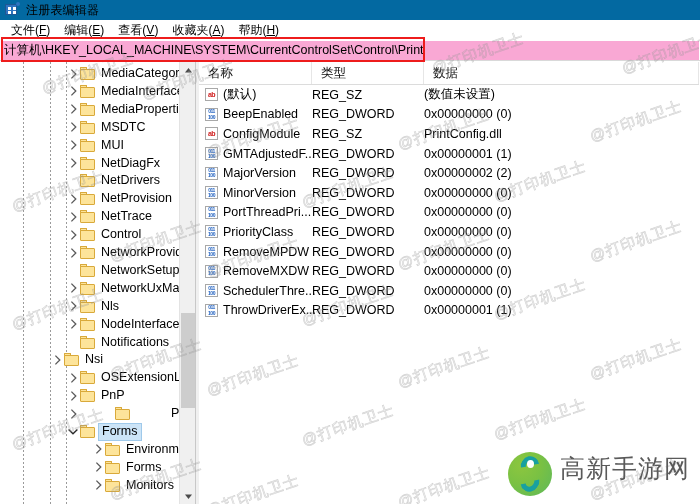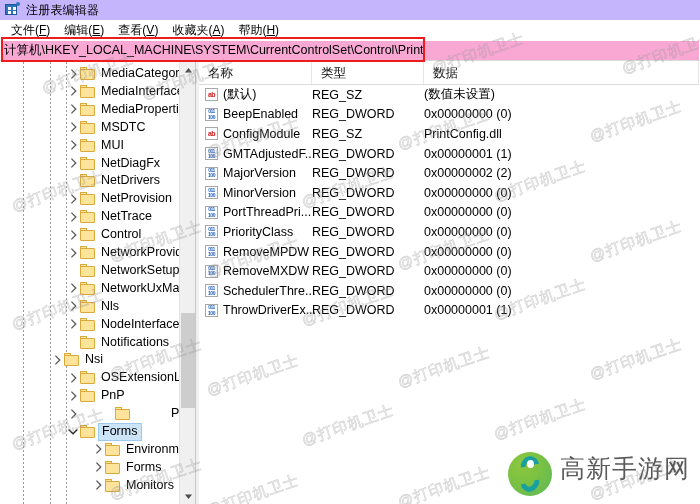--- a/index.html
+++ b/index.html
@@ -13,21 +13,21 @@
     position: relative;
     width: 700px; height: 504px;
     background: #ffffff;
     overflow: hidden;
   }
 
   
   .titlebar {
     position: absolute; left: 0; top: 0;
     width: 700px; height: 20px;
-    background: #c4b5fd;
+    background: #0369a1;
     display: flex; align-items: center;
   }
   .title-icon {
     width: 16px; height: 16px;
     margin-left: 4px; margin-right: 6px;
     position: relative;
     flex: 0 0 auto;
   }
   .title-icon .mon {
     position: absolute; left: 1px; top: 2px;

